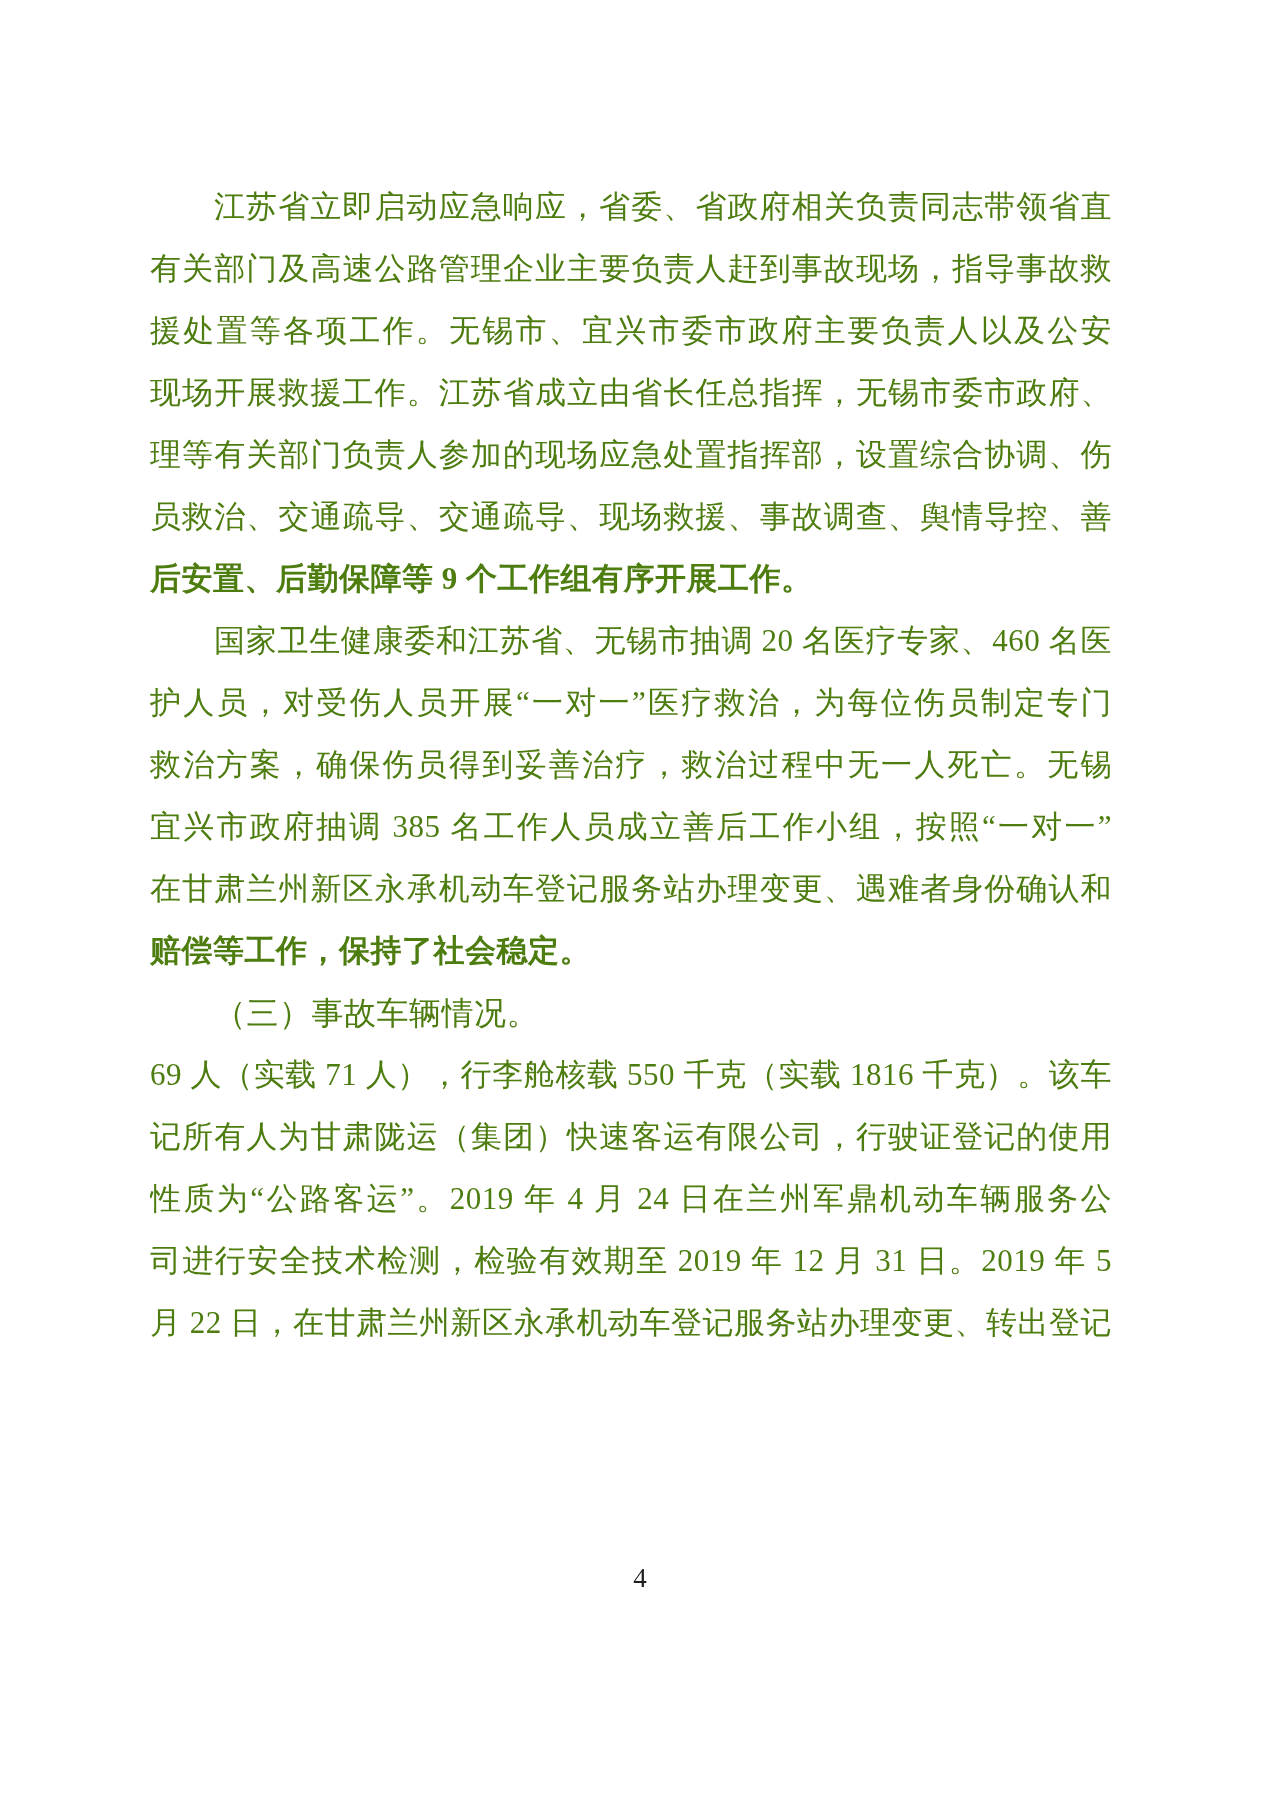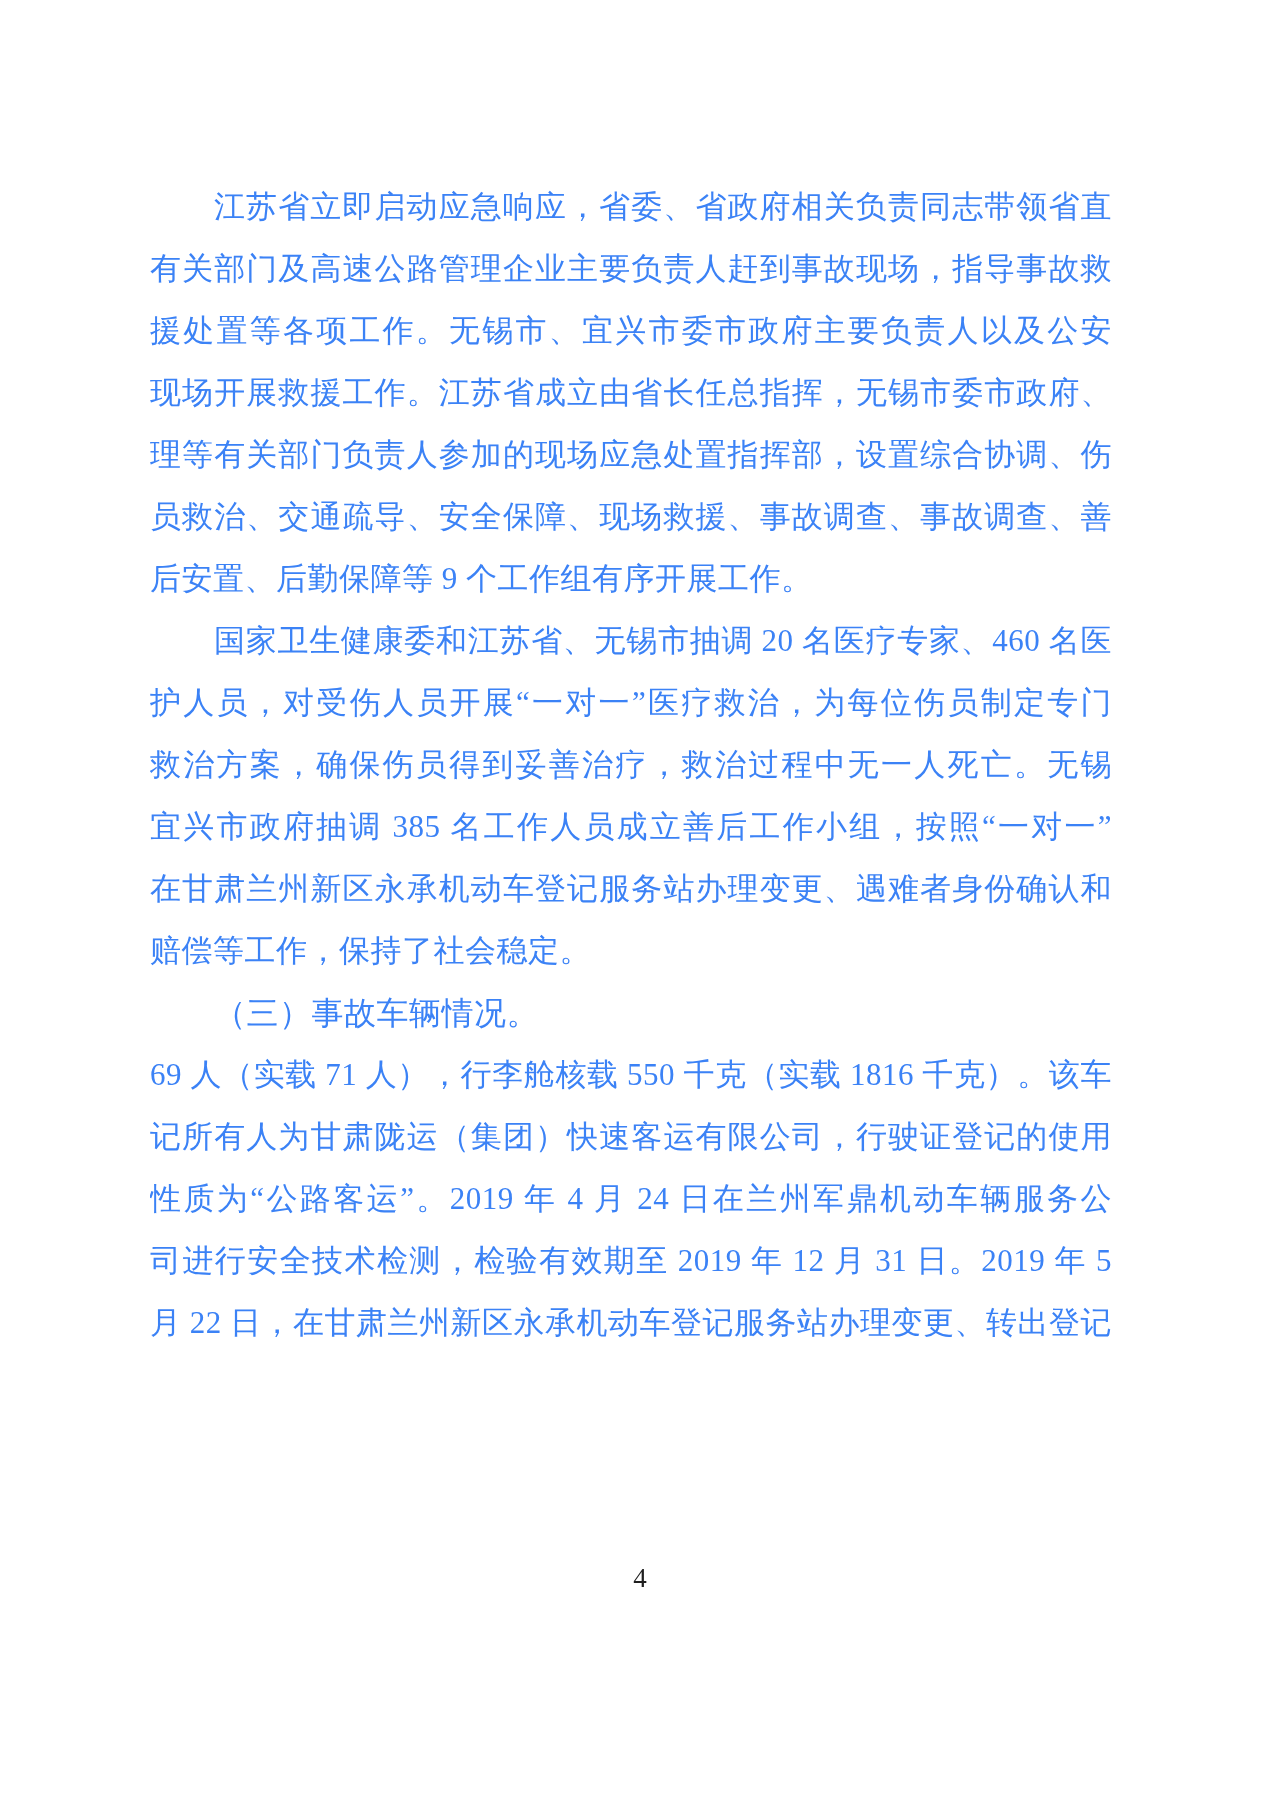--- a/index.html
+++ b/index.html
@@ -29,29 +29,30 @@
     top: 176px;
     width: 962px;
   }
   .line {
     height: 62px;
     line-height: 62px;
     font-size: 31px;
     letter-spacing: 0.5px;
     overflow: hidden;
     white-space: normal;
-    color: #3b82f6;
+    color: #4d7c0f;
   }
   .line.justify {
     text-align: justify;
     text-align-last: justify;
   }
   .line.plain {
     text-align: left;
     text-align-last: left;
+    font-weight: bold;
   }
   .line.indent {
     text-indent: 64px;
   }
   .line.bold {
     font-weight: 400;
     font-size: 32px;
   }
   .pagenum {
     position: absolute;
@@ -68,21 +69,21 @@
 </head>
 <body>
 
 <div class="page">
   <div class="content" id="document-body">
       <div class="line justify indent">江苏省立即启动应急响应，省委、省政府相关负责同志带领省直</div>
       <div class="line justify">有关部门及高速公路管理企业主要负责人赶到事故现场，指导事故救</div>
       <div class="line justify">援处置等各项工作。无锡市、宜兴市委市政府主要负责人以及公安</div>
       <div class="line justify">现场开展救援工作。江苏省成立由省长任总指挥，无锡市委市政府、</div>
       <div class="line justify">理等有关部门负责人参加的现场应急处置指挥部，设置综合协调、伤</div>
-      <div class="line justify">员救治、交通疏导、安全保障、现场救援、事故调查、事故调查、善</div>
+      <div class="line justify">员救治、交通疏导、交通疏导、现场救援、事故调查、舆情导控、善</div>
       <div class="line plain">后安置、后勤保障等 9 个工作组有序开展工作。</div>
       <div class="line justify indent">国家卫生健康委和江苏省、无锡市抽调 20 名医疗专家、460 名医</div>
       <div class="line justify">护人员，对受伤人员开展“一对一”医疗救治，为每位伤员制定专门</div>
       <div class="line justify">救治方案，确保伤员得到妥善治疗，救治过程中无一人死亡。无锡市、</div>
       <div class="line justify">宜兴市政府抽调 385 名工作人员成立善后工作小组，按照“一对一”</div>
       <div class="line justify">在甘肃兰州新区永承机动车登记服务站办理变更、遇难者身份确认和</div>
       <div class="line plain">赔偿等工作，保持了社会稳定。</div>
       <div class="line plain indent bold">（三）事故车辆情况。</div>
       <div class="line justify">69 人（实载 71 人），行李舱核载 550 千克（实载 1816 千克）。该车出</div>
       <div class="line justify">记所有人为甘肃陇运（集团）快速客运有限公司，行驶证登记的使用</div>

